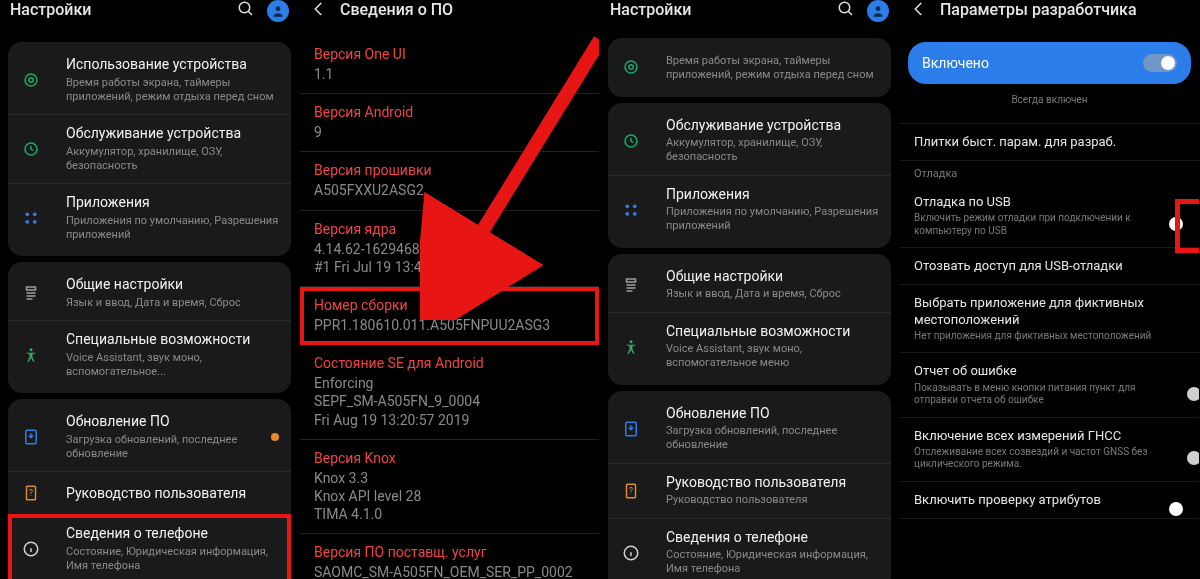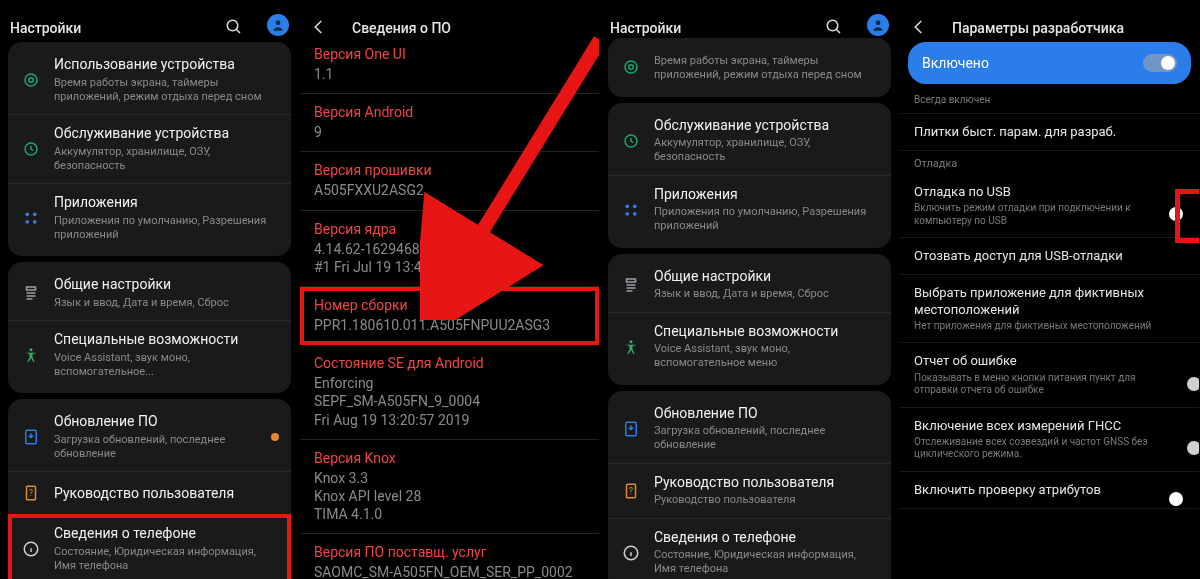--- a/index.html
+++ b/index.html
@@ -15,45 +15,45 @@
     width: 300px;
     height: 579px;
     background: #000;
     color: #e6e6e6;
     overflow: hidden;
     position: relative;
     border-right: 1px solid #000;
   }
   .header {
     display: flex;
-    align-items: flex-end;
+    align-items: flex-start;
     height: 36px;
     padding: 0 10px;
-    font-size: 14px;
-    gap: 24px;
+    font-size: 16px;
+    gap: 12px;
   }
   .header .title { flex: 1; font-weight: 500; }
   .search-icon, .back-icon, .avatar { flex: 0 0 auto; }
   .search-icon svg, .back-icon svg { display:block; }
   .avatar {
     width: 22px; height: 22px; border-radius: 50%;
     background: #2b7de9; display:flex; align-items:center; justify-content:center;
   }
   .avatar svg { display:block; }
   .group {
     margin: 6px 8px;
     background: #1a1a1a;
     border-radius: 14px;
     padding: 4px 0;
   }
   .row {
     display: flex;
     align-items: center;
     padding: 10px 12px;
-    gap: 12px;
+    gap: 24px;
     position: relative;
   }
   .row + .row { border-top: 1px solid #2a2a2a; }
   .icon-slot {
     width: 22px; height: 22px;
     display:flex; align-items:center; justify-content:center;
     flex: 0 0 22px;
   }
   .textcol { flex: 1; min-width: 0; }
   .textcol .t { font-size: 14px; color: #f2f2f2; line-height: 1.25; }
@@ -441,21 +441,21 @@
       <svg width="18" height="18" viewBox="0 0 24 24" fill="none" stroke="#e0e0e0" stroke-width="2">
           <polyline points="15 4 7 12 15 20"></polyline>
         </svg>
     </span>
     <span class="title">Параметры разработчика</span>
   </div>
   <div class="bluebar">
     <span style="flex:1">Включено</span>
     <span class="toggle on"></span>
   </div>
-  <div class="devrow" style="padding-top:2px;padding-bottom:6px;">
+  <div class="devrow" style="padding-top:2px;padding-bottom:16px;text-align:center;">
     <div class="textcol">
         <div class="s">Всегда включен</div>
       </div>
   </div>
   <div id="p4-list">
       <div class="devrow">
         <div class="textcol">
           <div class="t">Плитки быст. парам. для разраб.</div>
         </div>
       </div>

